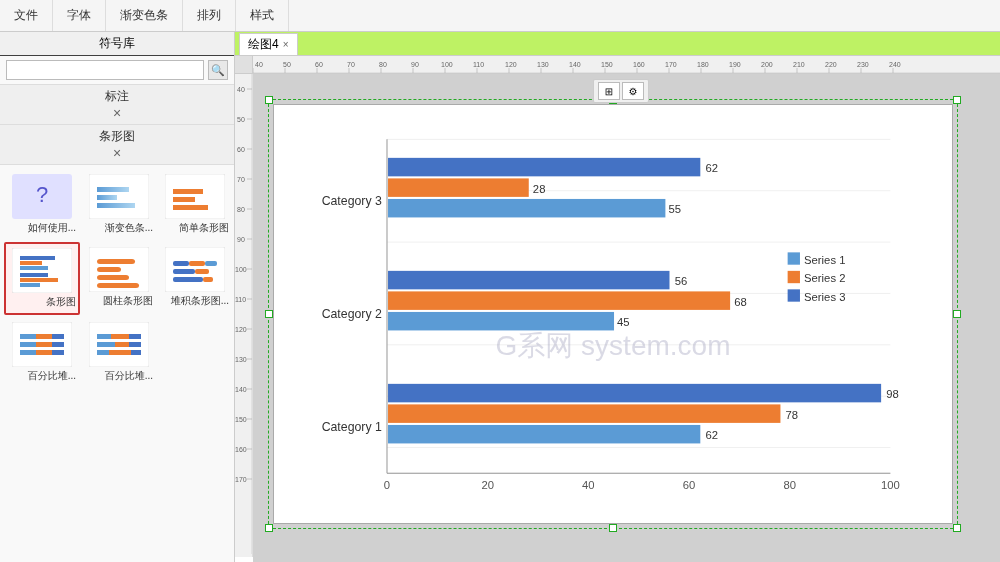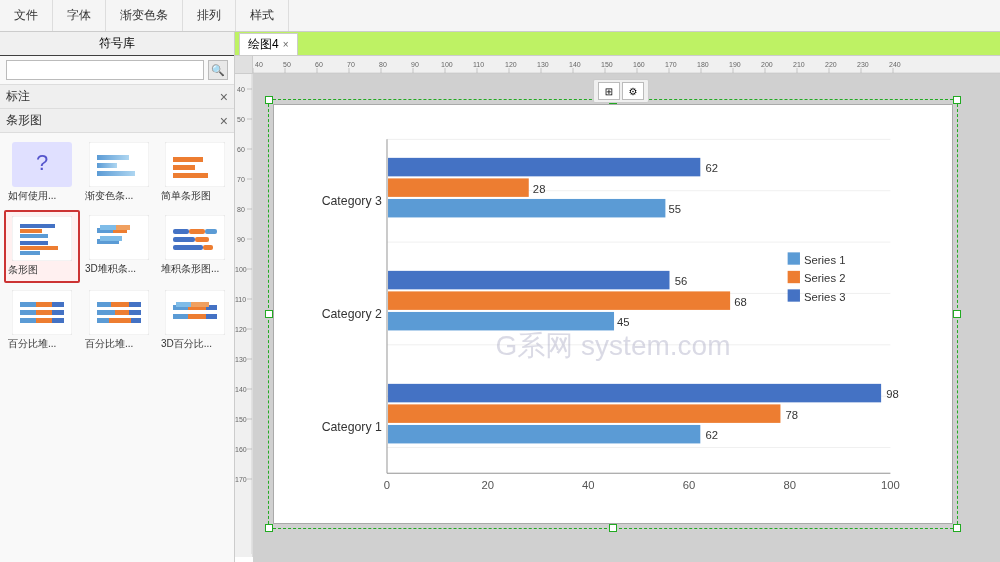--- a/index.html
+++ b/index.html
@@ -91,20 +91,21 @@
     
     .panel-section-label {
       display: flex;
       align-items: center;
       justify-content: space-between;
       padding: 3px 6px;
       background: #efefef;
       border-bottom: 1px solid #ddd;
       font-size: 12px;
       color: #333;
+      flex-direction: column;
     }
 
     
     .chart-grid {
       display: grid;
       grid-template-columns: repeat(3, 1fr);
       gap: 2px;
       padding: 4px;
       overflow-y: auto;
     }
@@ -122,21 +123,21 @@
       border: 2px solid #cc3333;
     }
     .chart-icon {
       width: 60px;
       height: 45px;
       margin-bottom: 2px;
     }
     .chart-label {
       font-size: 10px;
       color: #333;
-      text-align: left;
+      text-align: right;
       white-space: nowrap;
       overflow: hidden;
       text-overflow: ellipsis;
       width: 68px;
     }
 
     
     .main-content {
       flex: 1;
       display: flex;
@@ -371,33 +372,31 @@
           <rect x="8" y="8" width="35" height="4" fill="#4472c4"></rect>
           <rect x="8" y="13" width="22" height="4" fill="#ed7d31"></rect>
           <rect x="8" y="18" width="28" height="4" fill="#5b9bd5"></rect>
           <rect x="8" y="25" width="28" height="4" fill="#4472c4"></rect>
           <rect x="8" y="30" width="38" height="4" fill="#ed7d31"></rect>
           <rect x="8" y="35" width="20" height="4" fill="#5b9bd5"></rect>
         </svg>
         <span class="chart-label">条形图</span>
       </div>
 
-
       <div class="chart-item">
         <svg class="chart-icon" viewBox="0 0 60 45">
           <rect width="60" height="45" fill="white" rx="2" stroke="#ccc" stroke-width="0.5"></rect>
-          <rect x="8" y="13" width="16" height="5" fill="#5b9bd5"></rect>
-          <rect x="24" y="13" width="14" height="5" fill="#ed7d31"></rect>
-          <rect x="11" y="10" width="16" height="5" fill="#7fbce8"></rect>
-          <rect x="27" y="10" width="14" height="5" fill="#f0a060"></rect>
-          <rect x="8" y="24" width="22" height="5" fill="#5b9bd5"></rect>
-          <rect x="11" y="21" width="22" height="5" fill="#7fbce8"></rect>
-        </svg>
-        <span class="chart-label">3D堆积条...</span>
-      </div>
+          <rect x="8" y="12" width="38" height="5" fill="#ed7d31" rx="3"></rect>
+          <rect x="8" y="20" width="24" height="5" fill="#ed7d31" rx="3"></rect>
+          <rect x="8" y="28" width="32" height="5" fill="#ed7d31" rx="3"></rect>
+          <rect x="8" y="36" width="42" height="5" fill="#ed7d31" rx="3"></rect>
+        </svg>
+        <span class="chart-label">圆柱条形图</span>
+      </div>
+
       <div class="chart-item">
         <svg class="chart-icon" viewBox="0 0 60 45">
           <rect width="60" height="45" fill="white" rx="2" stroke="#ccc" stroke-width="0.5"></rect>
           <rect x="8" y="14" width="16" height="5" fill="#4472c4" rx="2"></rect>
           <rect x="24" y="14" width="16" height="5" fill="#ed7d31" rx="2"></rect>
           <rect x="40" y="14" width="12" height="5" fill="#5b9bd5" rx="2"></rect>
           <rect x="8" y="22" width="22" height="5" fill="#4472c4" rx="2"></rect>
           <rect x="30" y="22" width="14" height="5" fill="#ed7d31" rx="2"></rect>
           <rect x="8" y="30" width="30" height="5" fill="#4472c4" rx="2"></rect>
           <rect x="38" y="30" width="10" height="5" fill="#ed7d31" rx="2"></rect>
@@ -427,34 +426,20 @@
           <rect x="22" y="12" width="18" height="5" fill="#ed7d31"></rect>
           <rect x="40" y="12" width="12" height="5" fill="#4472c4"></rect>
           <rect x="8" y="20" width="18" height="5" fill="#5b9bd5"></rect>
           <rect x="26" y="20" width="14" height="5" fill="#ed7d31"></rect>
           <rect x="40" y="20" width="12" height="5" fill="#4472c4"></rect>
           <rect x="8" y="28" width="12" height="5" fill="#5b9bd5"></rect>
           <rect x="20" y="28" width="22" height="5" fill="#ed7d31"></rect>
           <rect x="42" y="28" width="10" height="5" fill="#4472c4"></rect>
         </svg>
         <span class="chart-label">百分比堆...</span>
-      </div>
-      <div class="chart-item">
-        <svg class="chart-icon" viewBox="0 0 60 45">
-          <rect width="60" height="45" fill="white" rx="2" stroke="#ccc" stroke-width="0.5"></rect>
-          <rect x="8" y="15" width="15" height="5" fill="#5b9bd5"></rect>
-          <rect x="23" y="15" width="18" height="5" fill="#ed7d31"></rect>
-          <rect x="41" y="15" width="11" height="5" fill="#4472c4"></rect>
-          <rect x="11" y="12" width="15" height="5" fill="#7fbce8"></rect>
-          <rect x="26" y="12" width="18" height="5" fill="#f0a060"></rect>
-          <rect x="8" y="24" width="15" height="5" fill="#5b9bd5"></rect>
-          <rect x="23" y="24" width="18" height="5" fill="#ed7d31"></rect>
-          <rect x="41" y="24" width="11" height="5" fill="#4472c4"></rect>
-        </svg>
-        <span class="chart-label">3D百分比...</span>
       </div>
     </div>
   </div>
 
   <div class="main-content">
 
     <div class="tab-bar">
       <div class="tab">
         <span>绘图4</span>
         <span class="tab-close">×</span>

